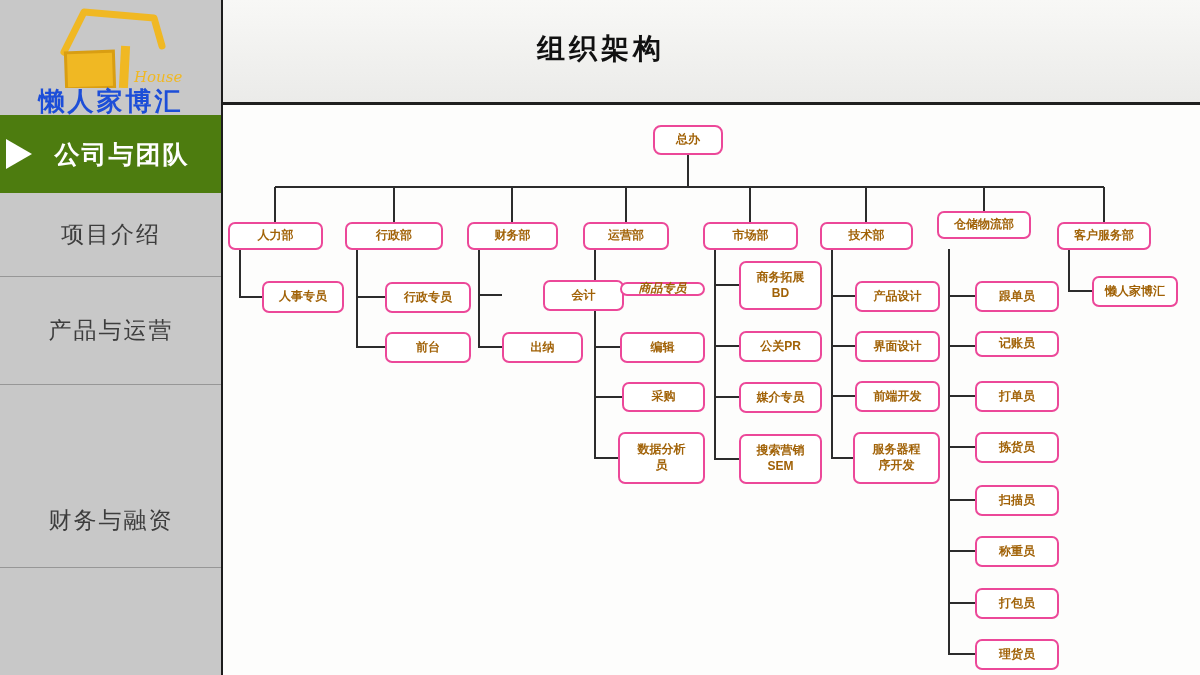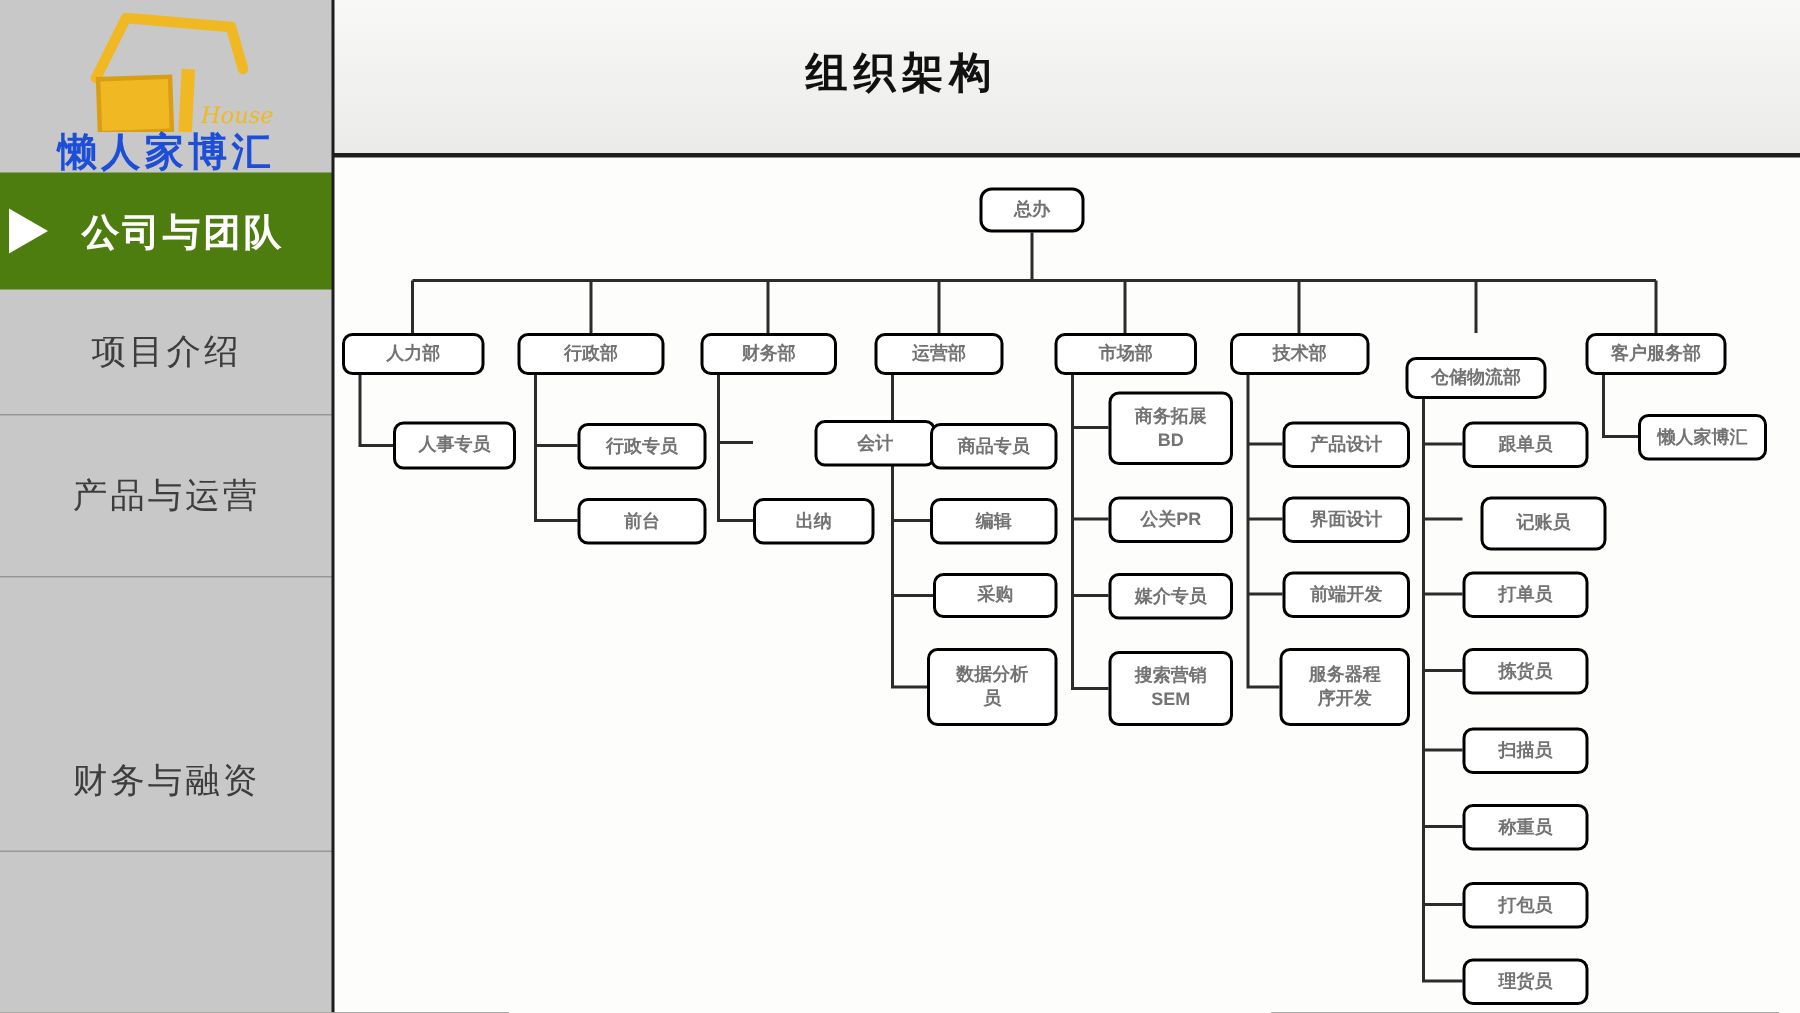--- a/index.html
+++ b/index.html
@@ -22,23 +22,23 @@
              font-size:23px;color:#3d3d3d;letter-spacing:2px;border-bottom:1px solid #979797;
              cursor:default;}
   
   .topbar{position:absolute;left:222px;top:0;width:978px;height:105px;
           background:linear-gradient(#f8f8f6,#ebebe9);border-bottom:3px solid #1f1f1f;}
   .title{position:absolute;left:315px;top:30px;font-size:28px;font-weight:bold;color:#111;
          letter-spacing:4px;margin:0;}
   .vdivider{position:absolute;left:221px;top:0;width:2px;height:675px;background:#1d1d1d;}
   
   .connectors{position:absolute;left:0;top:0;width:1200px;height:675px;pointer-events:none;}
-  .node{position:absolute;background:#fff;border:2px solid #000000;border-radius:7px;
+  .node{position:absolute;background:#fff;border:2px solid #ec4899;border-radius:7px;
         display:flex;align-items:center;justify-content:center;text-align:center;
-        font-weight:bold;font-size:12px;color:#737373;line-height:1.3;white-space:pre-line;}
+        font-weight:bold;font-size:12px;color:#a16207;line-height:1.3;white-space:pre-line;}
   .root{border-radius:8px;}
 </style>
 </head>
 <body>
 
 <div class="page">
 
   <header class="topbar">
     <h1 class="title">组织架构</h1>
   </header>
@@ -82,52 +82,52 @@
 
   <div>
     <div class="node root" style="left:653px;top:125px;width:70px;height:30px;">总办</div>
 
     <div class="node" style="left:228px;top:222px;width:95px;height:28px;">人力部</div>
     <div class="node" style="left:345px;top:222px;width:98px;height:28px;">行政部</div>
     <div class="node" style="left:467px;top:222px;width:91px;height:28px;">财务部</div>
     <div class="node" style="left:583px;top:222px;width:86px;height:28px;">运营部</div>
     <div class="node" style="left:703px;top:222px;width:95px;height:28px;">市场部</div>
     <div class="node" style="left:820px;top:222px;width:93px;height:28px;">技术部</div>
-    <div class="node" style="left:937px;top:238px;width:94px;height:28px;">仓储物流部</div>
+    <div class="node" style="left:937px;top:211px;width:94px;height:28px;">仓储物流部</div>
     <div class="node" style="left:1057px;top:222px;width:94px;height:28px;">客户服务部</div>
 
     <div class="node" style="left:262px;top:281px;width:82px;height:32px;">人事专员</div>
 
     <div class="node" style="left:385px;top:282px;width:86px;height:31px;">行政专员</div>
     <div class="node" style="left:385px;top:332px;width:86px;height:31px;">前台</div>
 
     <div class="node" style="left:502px;top:280px;width:81px;height:31px;margin-left:41px;">会计</div>
     <div class="node" style="left:502px;top:332px;width:81px;height:31px;">出纳</div>
 
-    <div class="node" style="left:620px;top:282px;width:85px;height:31px;">商品专员</div>
+    <div class="node" style="left:620px;top:282px;width:85px;height:14px;font-style:italic;">商品专员</div>
     <div class="node" style="left:620px;top:332px;width:85px;height:31px;">编辑</div>
     <div class="node" style="left:622px;top:382px;width:83px;height:30px;">采购</div>
     <div class="node" style="left:618px;top:432px;width:87px;height:52px;">数据分析
 员</div>
 
     <div class="node" style="left:739px;top:261px;width:83px;height:49px;">商务拓展
 BD</div>
     <div class="node" style="left:739px;top:331px;width:83px;height:31px;">公关PR</div>
     <div class="node" style="left:739px;top:382px;width:83px;height:31px;">媒介专员</div>
     <div class="node" style="left:739px;top:434px;width:83px;height:50px;">搜索营销
 SEM</div>
 
     <div class="node" style="left:855px;top:281px;width:85px;height:31px;">产品设计</div>
     <div class="node" style="left:855px;top:331px;width:85px;height:31px;">界面设计</div>
     <div class="node" style="left:855px;top:381px;width:85px;height:31px;">前端开发</div>
     <div class="node" style="left:853px;top:432px;width:87px;height:52px;">服务器程
 序开发</div>
 
     <div class="node" style="left:975px;top:281px;width:84px;height:31px;">跟单员</div>
-    <div class="node" style="left:975px;top:331px;width:84px;height:36px;margin-left:12px;">记账员</div>
+    <div class="node" style="left:975px;top:331px;width:84px;height:26px;">记账员</div>
     <div class="node" style="left:975px;top:381px;width:84px;height:31px;">打单员</div>
     <div class="node" style="left:975px;top:432px;width:84px;height:31px;">拣货员</div>
     <div class="node" style="left:975px;top:485px;width:84px;height:31px;">扫描员</div>
     <div class="node" style="left:975px;top:536px;width:84px;height:31px;">称重员</div>
     <div class="node" style="left:975px;top:588px;width:84px;height:31px;">打包员</div>
     <div class="node" style="left:975px;top:639px;width:84px;height:31px;">理货员</div>
 
     <div class="node" style="left:1092px;top:276px;width:86px;height:31px;">懒人家博汇</div>
   </div>
 

